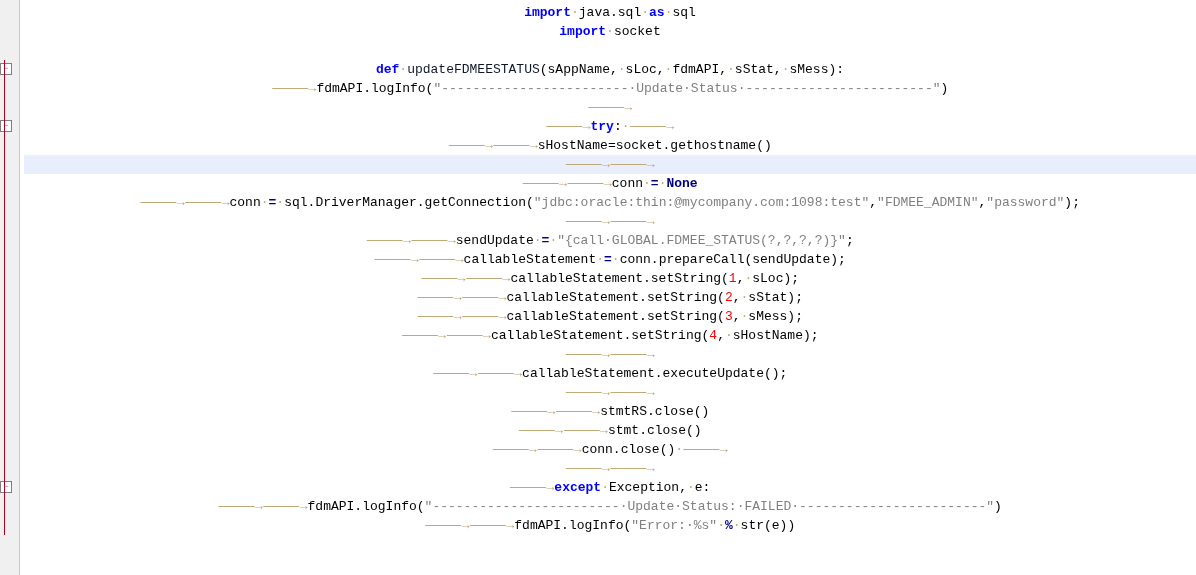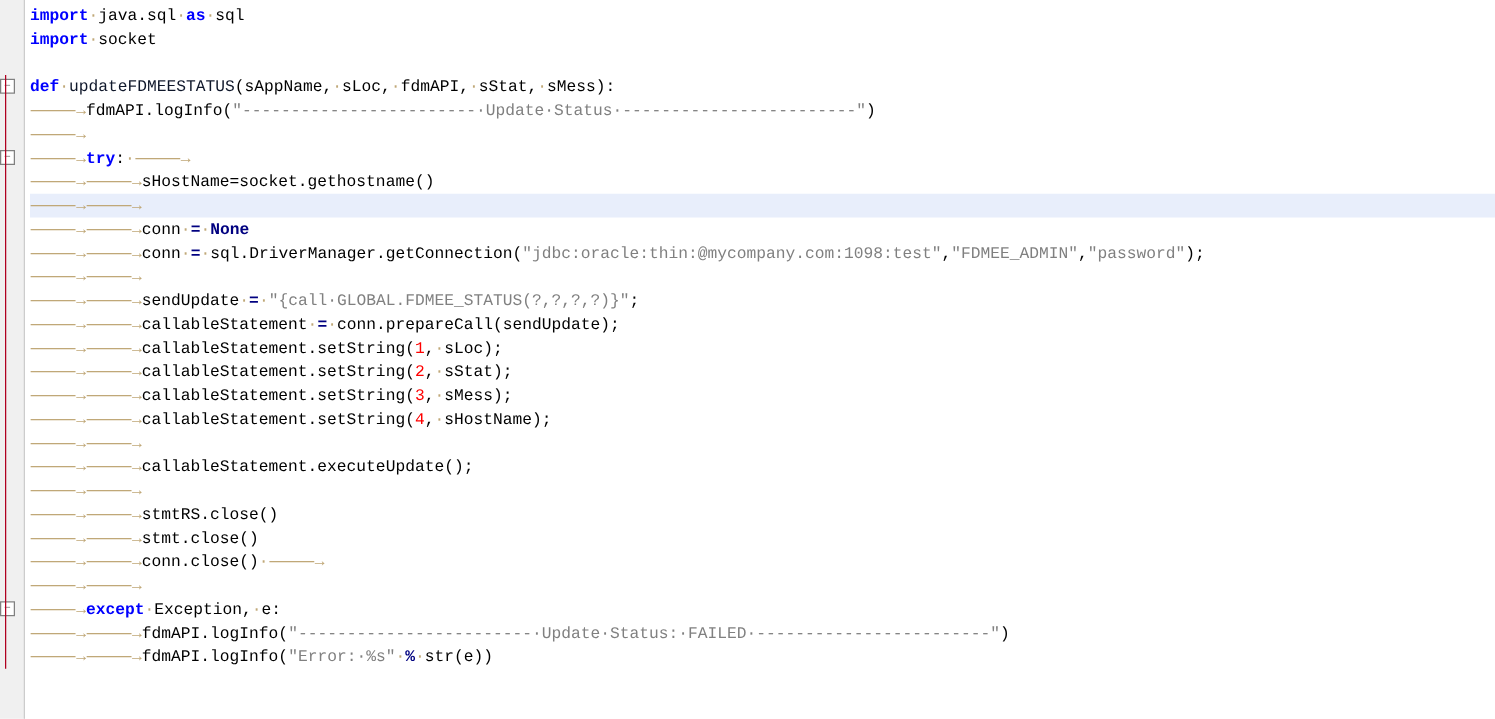--- a/index.html
+++ b/index.html
@@ -40,20 +40,21 @@
     font-size: 9px;
     line-height: 10px;
     text-align: center;
     color: #808080;
   }
   .code {
     flex: 1;
     padding: 3px 0 0 4px;
     line-height: 19px;
     white-space: pre;
+    text-align: center;
   }
   .line { height: 19px; position: relative; }
   .line.highlight { background: #e8eefb; }
   .tab-arrow { color: #c0a878; }
   .kw { color: #0000ff; font-weight: bold; }
   .defname { color: #0f172a; }
   .str { color: #808080; }
   .num { color: #ff0000; }
   .op { color: #000080; font-weight: bold; }
   .builtin { color: #000080; font-weight: bold; }

